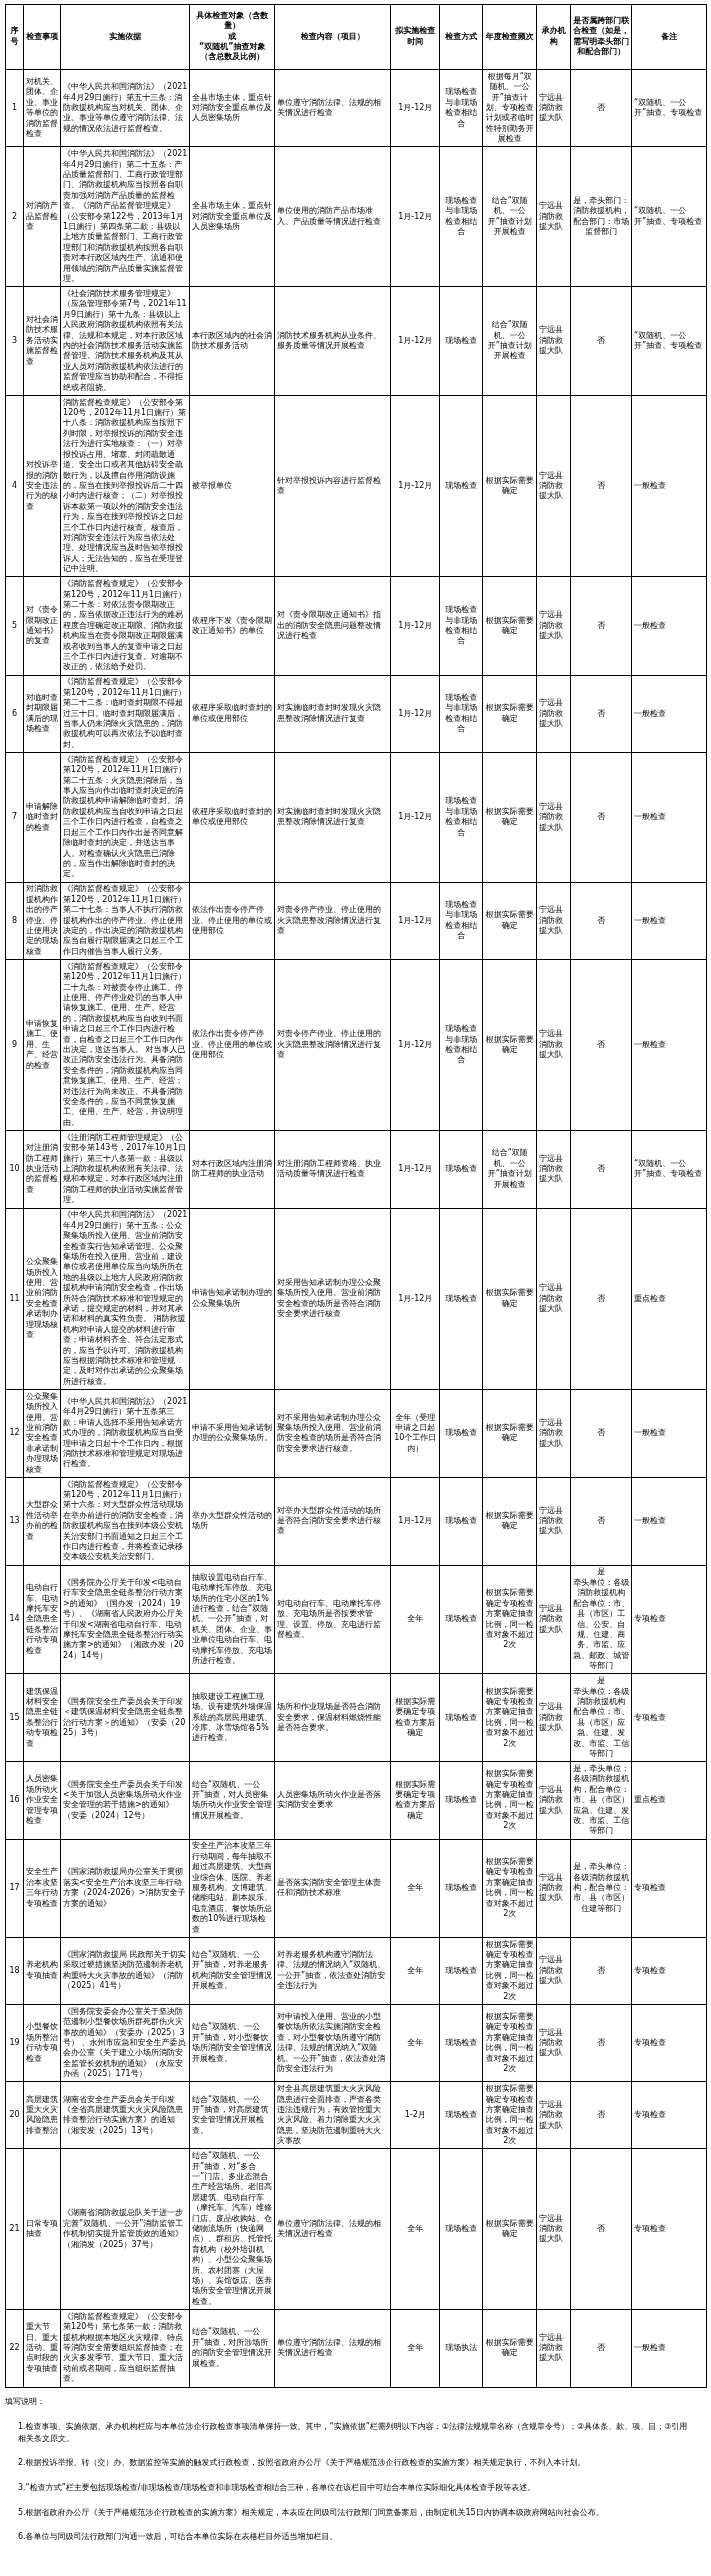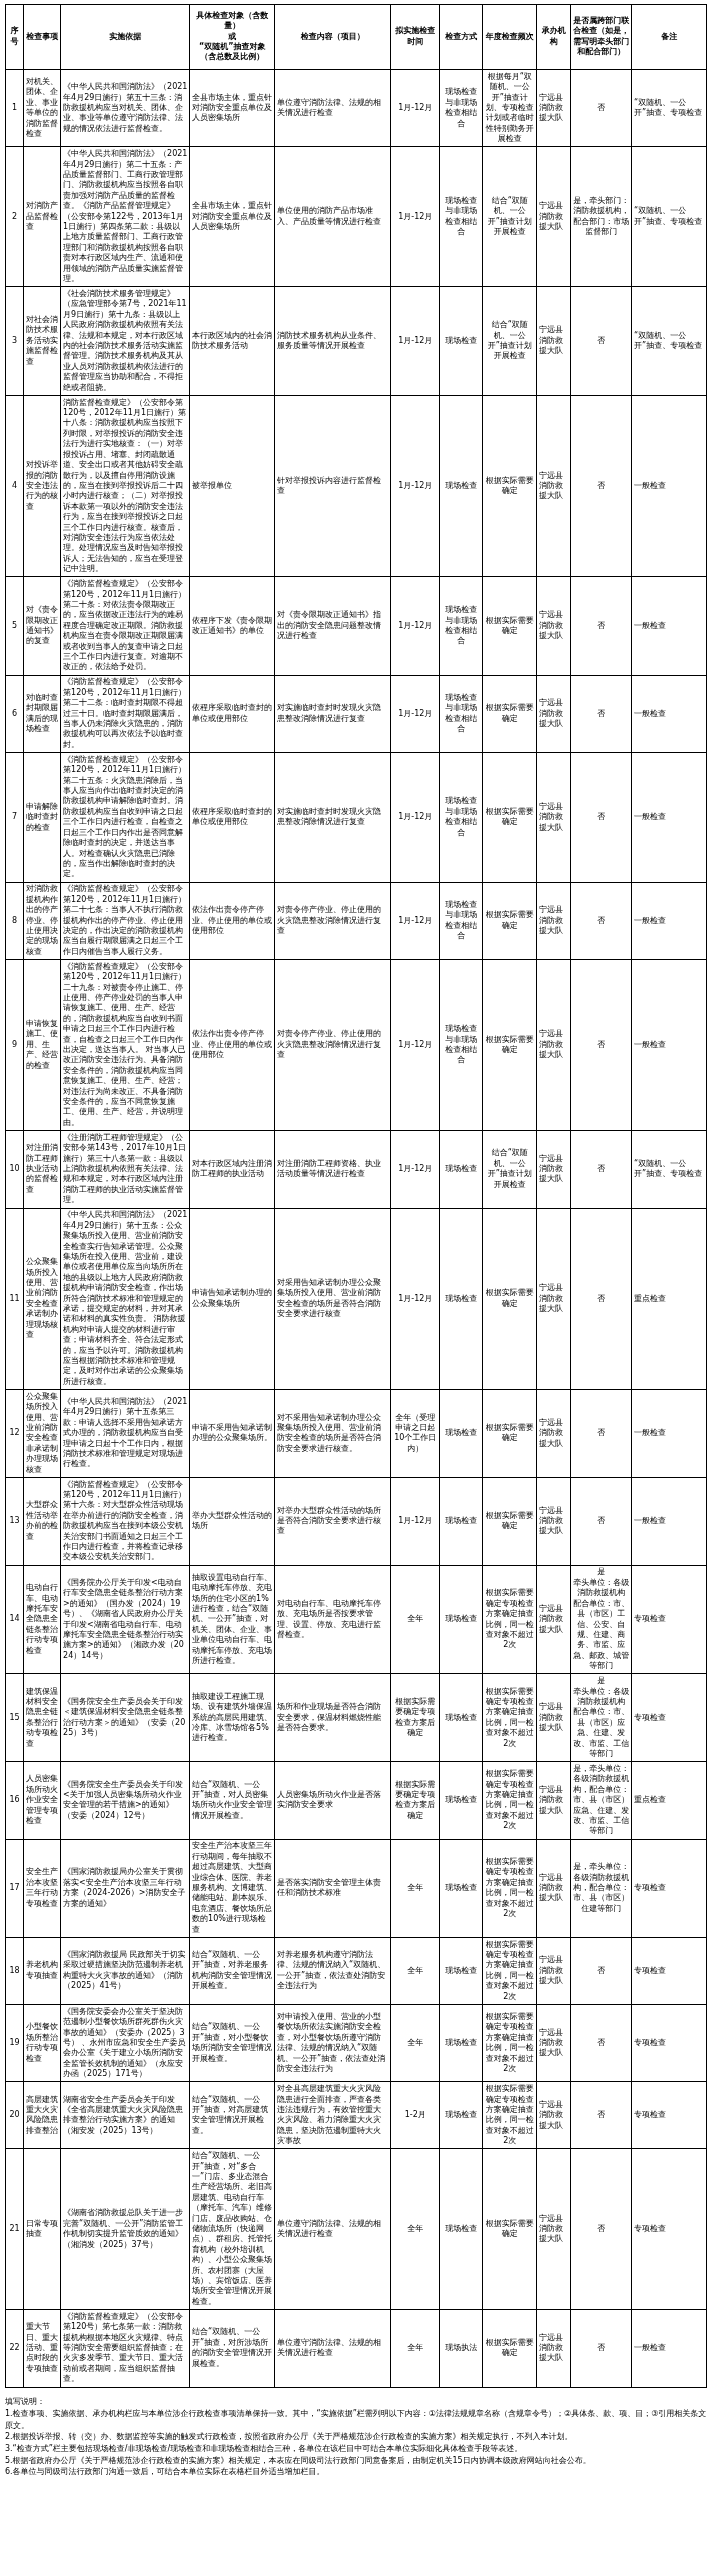--- a/index.html
+++ b/index.html
@@ -14,21 +14,21 @@
   td.col-target{text-align:left;}
   td.col-content{text-align:left;}
   td.col-time{text-align:center;}
   td.col-method{text-align:center;}
   td.col-frequency{text-align:center;}
   td.col-agency{text-align:left;}
   td.col-joint{text-align:center;white-space:pre-line;}
   td.col-note{text-align:left;}
   .footnotes{margin-top:8.6px;font-size:8px;line-height:11.7px;}
   .footnotes .fn-title{font-weight:normal;}
-  .fn-line{margin:0;}
+  .fn-line{margin:13px;}
 </style>
 </head>
 <body>
 
 <div class="page">
   <table>
     <colgroup>
       <col style="width:18.4px">
         <col style="width:37px">
         <col style="width:129px">

